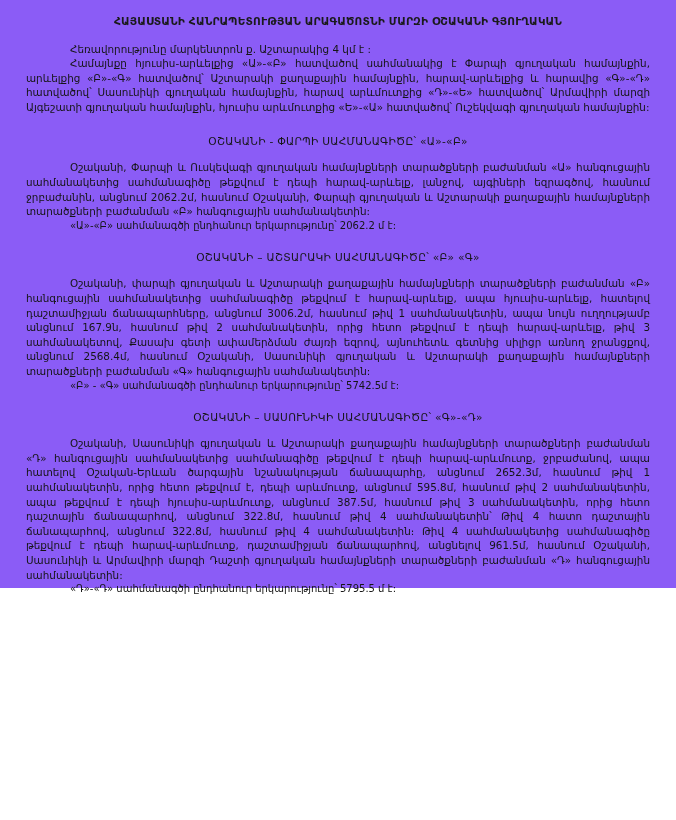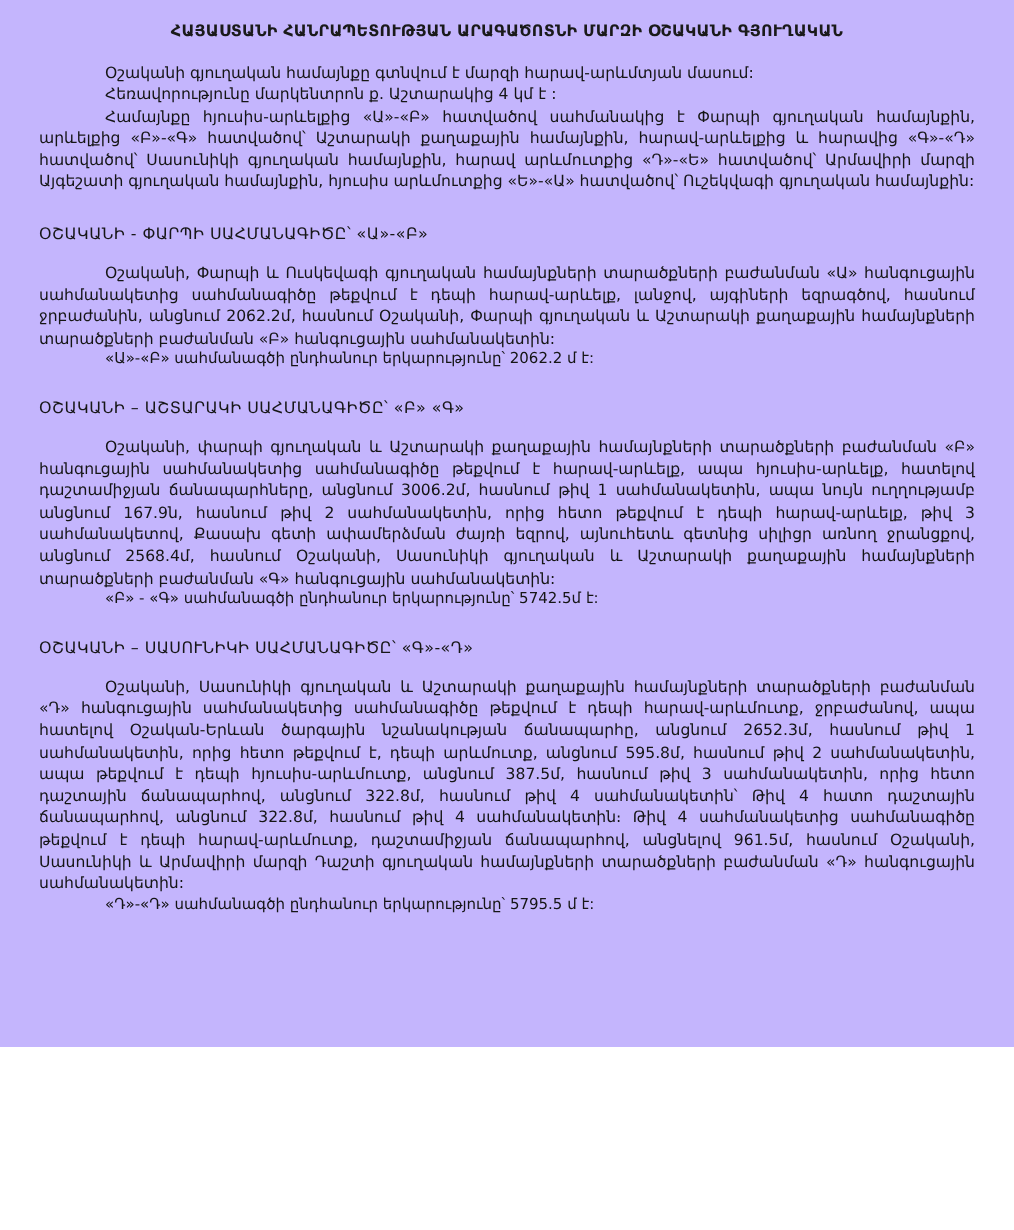--- a/index.html
+++ b/index.html
@@ -11,24 +11,24 @@
   body {
     width: 676px;
     height: 820px;
     font-family: "DejaVu Sans", "Liberation Sans", sans-serif;
     color: #111111;
     overflow: hidden;
   }
   .page {
     position: relative;
     width: 676px;
-    height: 698px;
+    height: 588px;
     box-sizing: border-box;
     padding: 14px 26px 10px 26px;
-    background: #c4b5fd;
+    background: #8b5cf6;
   }
   .doc-title {
     text-align: center;
     font-size: 10.6px;
     line-height: 15.5px;
     letter-spacing: 0.15px;
     font-weight: 600;
     margin: 0 0 12px 0;
     text-transform: uppercase;
     color: #1a1a1a;
@@ -47,21 +47,21 @@
     text-align: justify;
     text-justify: inter-word;
     text-indent: 44px;
     color: #151515;
     hyphens: none;
   }
   .gap-m { height: 11px; }
   .gap-l { height: 17px; }
   .gap-xl { height: 20px; }
   h2.section-title {
-    text-align: left;
+    text-align: center;
     font-size: 10.6px;
     line-height: 15px;
     font-weight: 500;
     letter-spacing: 0.3px;
     margin: 0;
     text-transform: uppercase;
     color: #161616;
     white-space: nowrap;
   }
   .measure-line {
@@ -74,21 +74,20 @@
 </style>
 </head>
 <body>
 
 <div class="page">
 
   <h1 class="doc-title">
     <span class="tline l1">ՀԱՅԱՍՏԱՆԻ ՀԱՆՐԱՊԵՏՈՒԹՅԱՆ ԱՐԱԳԱԾՈՏՆԻ ՄԱՐԶԻ ՕՇԱԿԱՆԻ ԳՅՈՒՂԱԿԱՆ</span>
   </h1>
 
-  <p class="para">Օշականի գյուղական համայնքը գտնվում է մարզի հարավ-արևմտյան մասում:</p>
   <p class="para">Հեռավորությունը մարկենտրոն ք. Աշտարակից  4 կմ է :</p>
   <p class="para">Համայնքը  հյուսիս-արևելքից   «Ա»-«Բ»   հատվածով   սահմանակից  է  Փարպի գյուղական   համայնքին,   արևելքից   «Բ»-«Գ»   հատվածով՝   Աշտարակի  քաղաքային համայնքին,  հարավ-արևելքից  և հարավից  «Գ»-«Դ» հատվածով՝ Սասունիկի գյուղական համայնքին,  հարավ արևմուտքից  «Դ»-«Ե»  հատվածով՝ Արմավիրի  մարզի  Այգեշատի գյուղական համայնքին, հյուսիս արևմուտքից «Ե»-«Ա» հատվածով՝ Ուշեկվագի  գյուղական համայնքին:</p>
 
   <div class="gap-xl"></div>
 
   <h2 class="section-title">ՕՇԱԿԱՆԻ - ՓԱՐՊԻ  ՍԱՀՄԱՆԱԳԻԾԸ՝ «Ա»-«Բ»</h2>
   <div class="gap-m"></div>
   <p class="para">Օշականի,  Փարպի  և  Ուսկեվագի գյուղական      համայնքների  տարածքների բաժանման «Ա»  հանգուցային սահմանակետից սահմանագիծը թեքվում է դեպի հարավ-արևելք, լանջով, այգիների եզրագծով, հասնում ջրբաժանին, անցնում 2062.2մ, հասնում Օշականի,   Փարպի  գյուղական և Աշտարակի  քաղաքային համայնքների  տարածքների բաժանման «Բ» հանգուցային սահմանակետին:</p>
   <p class="measure-line">«Ա»-«Բ» սահմանագծի ընդհանուր երկարությունը՝ 2062.2 մ է:</p>
 

